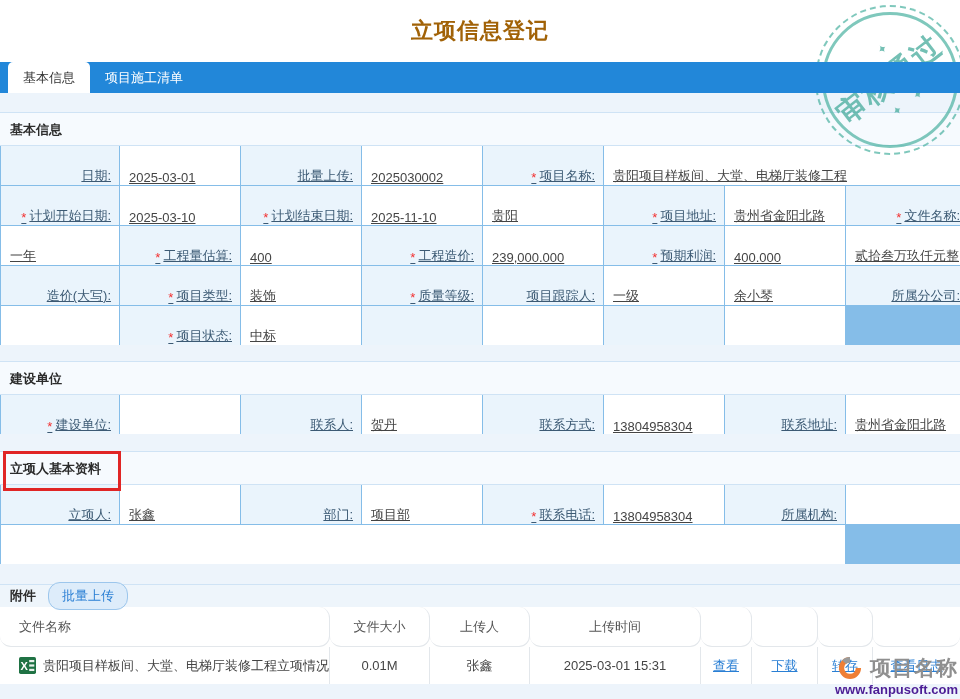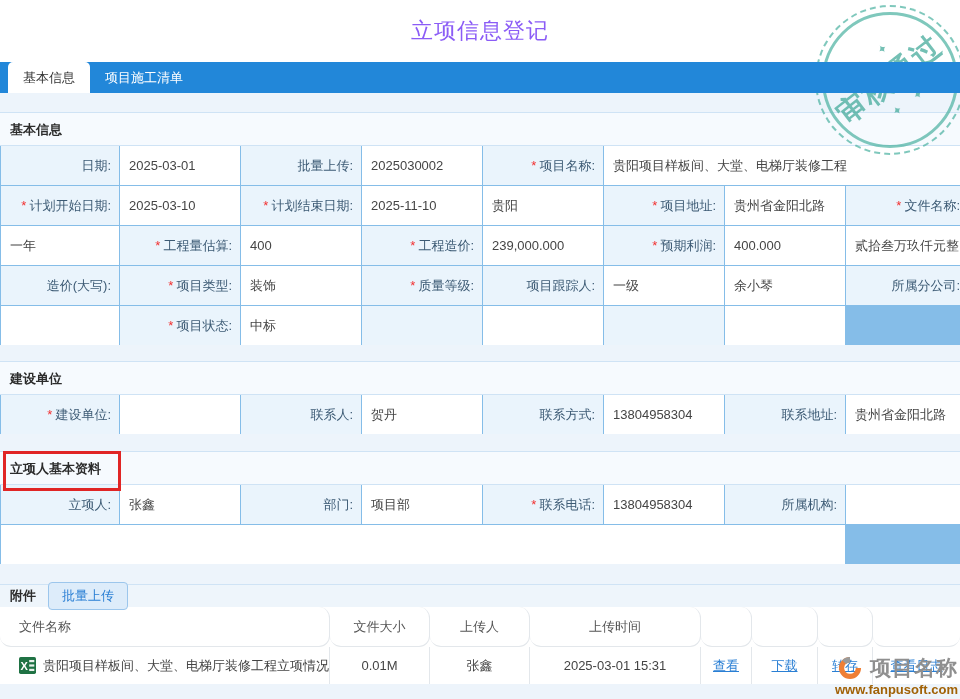--- a/index.html
+++ b/index.html
@@ -5,21 +5,21 @@
   * { box-sizing: border-box; margin: 0; padding: 0; }
   html,body { width:960px; height:699px; overflow:hidden; }
   body {
     position:relative;
     font-family:"Liberation Sans","DejaVu Sans",sans-serif;
     background:#fff;
     color:#333;
   }
   
   .titlebar{ height:62px; display:flex; align-items:center; justify-content:center; background:#fff; }
-  .titlebar h1{ font-size:22px; font-weight:normal; color:#8b5cf6; letter-spacing:1px; }
+  .titlebar h1{ font-size:22px; font-weight:bold; color:#a16207; letter-spacing:1px; }
 
   
   .tabbar{ position:relative; z-index:10; height:31px; background:#2287d9; display:flex; align-items:stretch; padding-left:8px; }
   .tab{ display:flex; align-items:center; padding:0 15px; font-size:13px; color:#fff; cursor:pointer; }
   .tab.active{ background:#fff; color:#333; border-radius:5px 5px 0 0; }
 
   
   .content{ position:relative; background:#edf4fb; height:606px; }
   .gap{ background:#edf4fb; }
   .g1{height:19px;} .g2{height:16px;} .g3{height:17px;} .g4{height:20px;}
@@ -29,33 +29,33 @@
     font-size:13px; font-weight:bold; color:#2c2c2c;
   }
   .form-grid{
     display:grid;
     grid-template-columns:118px 120px 120px 120px 120px 120px 120px 122px;
     grid-auto-rows:39px;
     background:#85bde8;
     border-left:1px solid #85bde8;
     row-gap:1px; column-gap:1px;
   }
-  .cell{ display:flex; align-items:center; font-size:13px; overflow:hidden; white-space:nowrap; }
+  .cell{ display:flex; align-items:flex-end; font-size:13px; overflow:hidden; white-space:nowrap;text-decoration:underline; }
   .cell.label{ justify-content:flex-end; padding-right:8px; background:#eaf4fc; color:#3c5a74; }
   .cell.value{ padding-left:9px; background:#fff; color:#444; }
   .star{ color:#f23030; margin-right:3px; font-size:13px; }
 
   
   .attach-band{
     height:23px; background:#eef5fb; border-top:1px solid #cfe3f5;
     display:flex; align-items:center; padding-left:10px; font-size:13px; color:#2c2c2c; font-weight:bold;
   }
   .upload-btn{
     margin-left:12px; padding:4px 13px; font-size:13px; font-weight:normal;
-    color:#2a7fd4; background:#ddecfa; border:1px solid #9cc6ec; border-radius:4px; cursor:pointer;
+    color:#2a7fd4; background:#ddecfa; border:1px solid #9cc6ec; border-radius:12px; cursor:pointer;
   }
   .attach-table{
     display:grid;
     grid-template-columns:330px 100px 100px 171px 51px 66px 55px 87px;
     background:#fff;
   }
   .acell{
     display:flex; align-items:center; justify-content:center;
     font-size:13px; color:#555; border-right:1px solid #e3e7eb;
     height:40px; overflow:hidden; white-space:nowrap;
@@ -78,21 +78,21 @@
   .stamp .stars{ font-size:12px; letter-spacing:16px; line-height:1; text-indent:16px; }
   .stamp .text{ font-size:29px; font-weight:bold; letter-spacing:2px; margin:3px 0; }
 
   
   .annotation-box{ position:absolute; left:3px; top:451px; width:118px; height:40px; border:3px solid #e02525; z-index:20; pointer-events:none; }
 
   
   .watermark{ position:absolute; right:2px; bottom:2px; z-index:30; text-align:center; pointer-events:none; }
   .watermark .row1{ display:flex; align-items:center; justify-content:flex-end; }
   .watermark .brand{ font-size:21px; font-weight:bold; color:#8f8f8f; letter-spacing:1px; }
-  .watermark .url{ font-size:13px; font-weight:bold; color:#a16207; margin-top:0px; }
+  .watermark .url{ font-size:13px; font-weight:bold; color:#4c1d95; margin-top:0px; }
 </style>
 </head>
 <body>
 
 <div class="titlebar">
   <h1>立项信息登记</h1>
 </div>
 
 <div class="stamp">
   <div class="ring-outer"></div>

